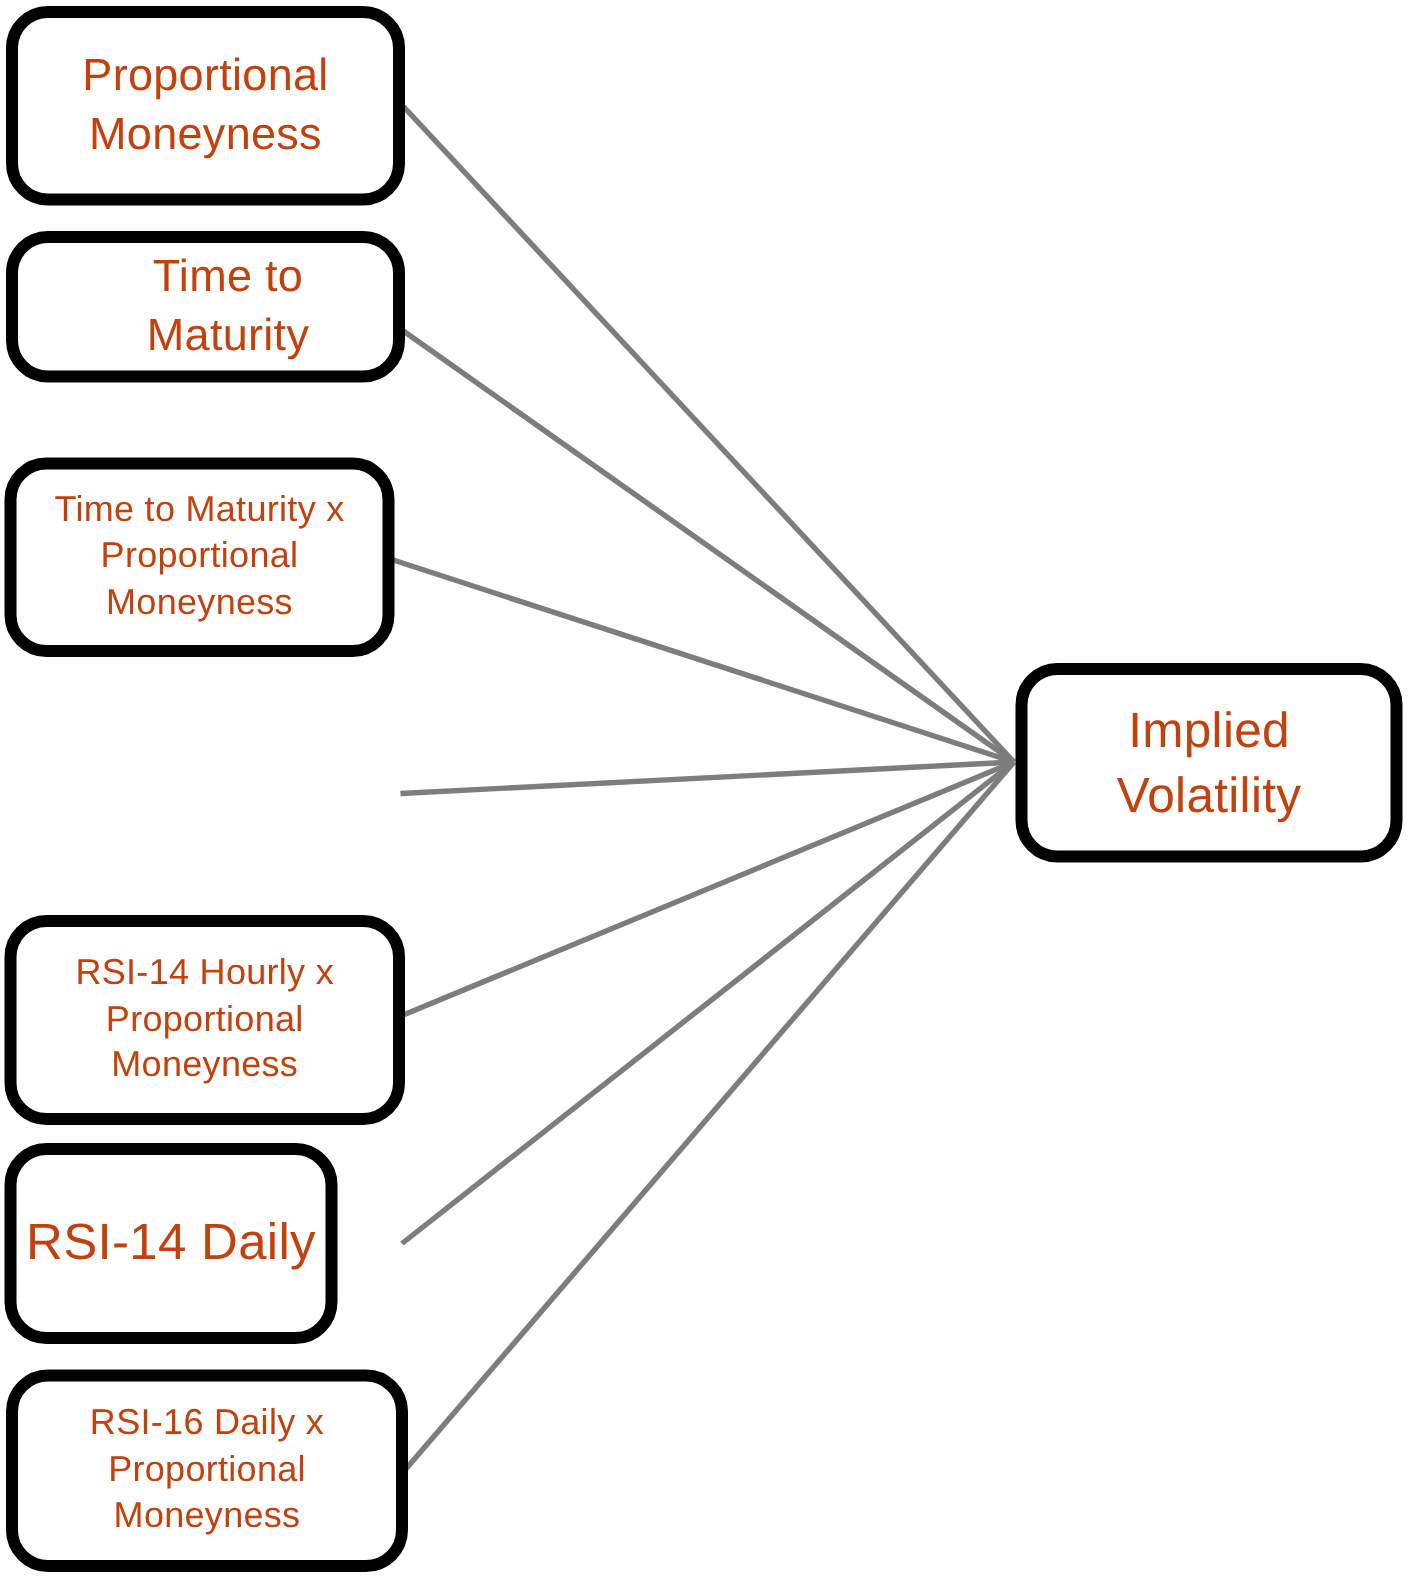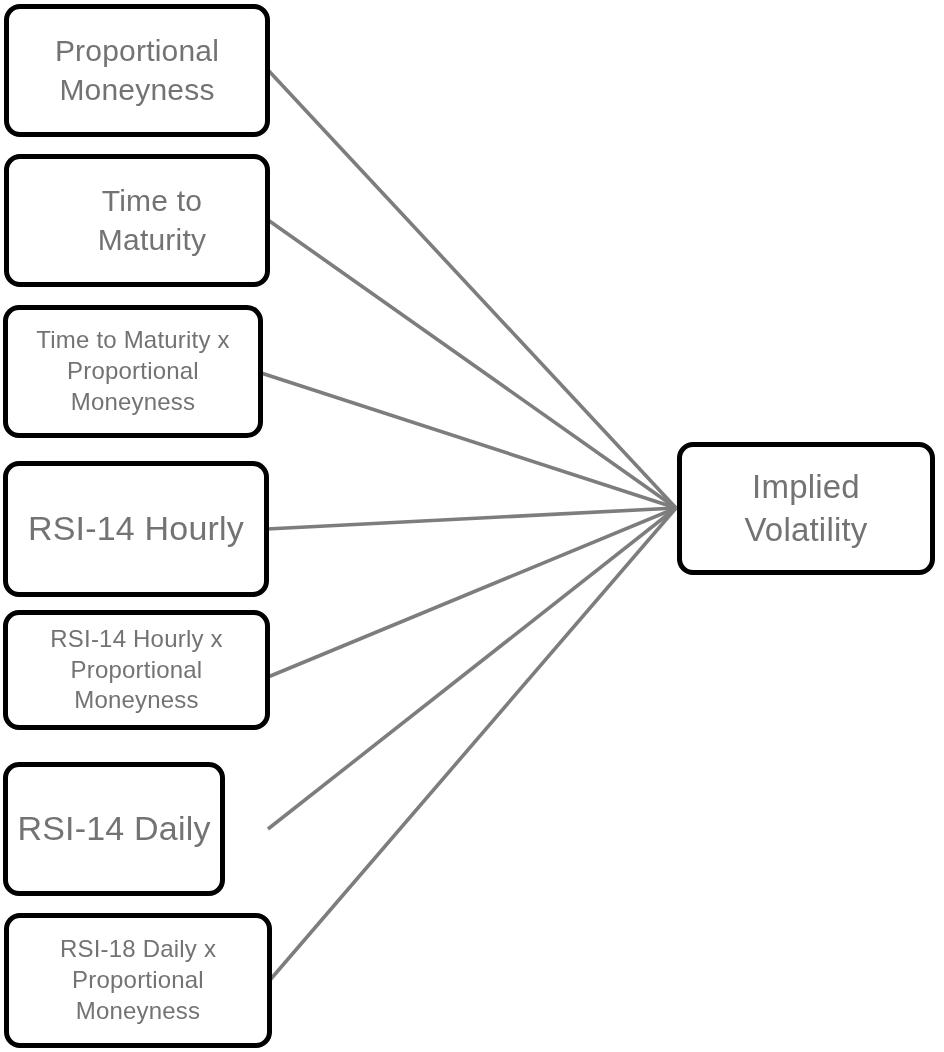--- a/index.html
+++ b/index.html
@@ -18,39 +18,39 @@
   .edges-layer {
     position: absolute;
     inset: 0;
     width: 944px;
     height: 1052px;
   }
   .node {
     position: absolute;
     box-sizing: border-box;
     background: #ffffff;
-    border: 5px solid #000000;
-    border-radius: 16px;
+    border: 8px solid #000000;
+    border-radius: 28px;
     display: flex;
     align-items: center;
     justify-content: center;
     text-align: center;
-    color: #737373;
+    color: #c2410c;
   }
   .node .label {
     white-space: pre-line;
     line-height: 1.28;
     letter-spacing: 0.2px;
   }
   
   .n1 { left: 4px;   top: 4px;    width: 266px; height: 133px; font-size: 30px; }
-  .n2 { left: 4px;   top: 154px;  width: 266px; height: 133px; font-size: 30px; padding-left: 30px; }
+  .n2 { left: 4px;   top: 154px;  width: 266px; height: 101px; font-size: 30px; padding-left: 30px; }
   .n3 { left: 3px;   top: 305px;  width: 260px; height: 133px; font-size: 24px; }
   .n4 { left: 3px;   top: 461px;  width: 266px; height: 136px; font-size: 34px; }
-  .n5 { left: 3px;   top: 610px;  width: 267px; height: 120px; font-size: 24px; }
+  .n5 { left: 3px;   top: 610px;  width: 267px; height: 140px; font-size: 24px; }
   .n6 { left: 3px;   top: 762px;  width: 222px; height: 134px; font-size: 34px; }
   .n7 { left: 4px;   top: 913px;  width: 268px; height: 135px; font-size: 24px; }
   
   .n8 { left: 677px; top: 442px;  width: 258px; height: 133px; font-size: 33px; }
 </style>
 </head>
 <body>
 
 <div class="canvas">
 
@@ -73,36 +73,33 @@
     <span class="label">Time to
 Maturity</span>
   </div>
 
   <div class="node n3">
     <span class="label">Time to Maturity x
 Proportional
 Moneyness</span>
   </div>
 
-  <div class="node n4">
-    <span class="label">RSI-14 Hourly</span>
-  </div>
 
   <div class="node n5">
     <span class="label">RSI-14 Hourly x
 Proportional
 Moneyness</span>
   </div>
 
   <div class="node n6">
     <span class="label">RSI-14 Daily</span>
   </div>
 
   <div class="node n7">
-    <span class="label">RSI-18 Daily x
+    <span class="label">RSI-16 Daily x
 Proportional
 Moneyness</span>
   </div>
 
   <div class="node n8">
     <span class="label">Implied
 Volatility</span>
   </div>
 
 </div>

